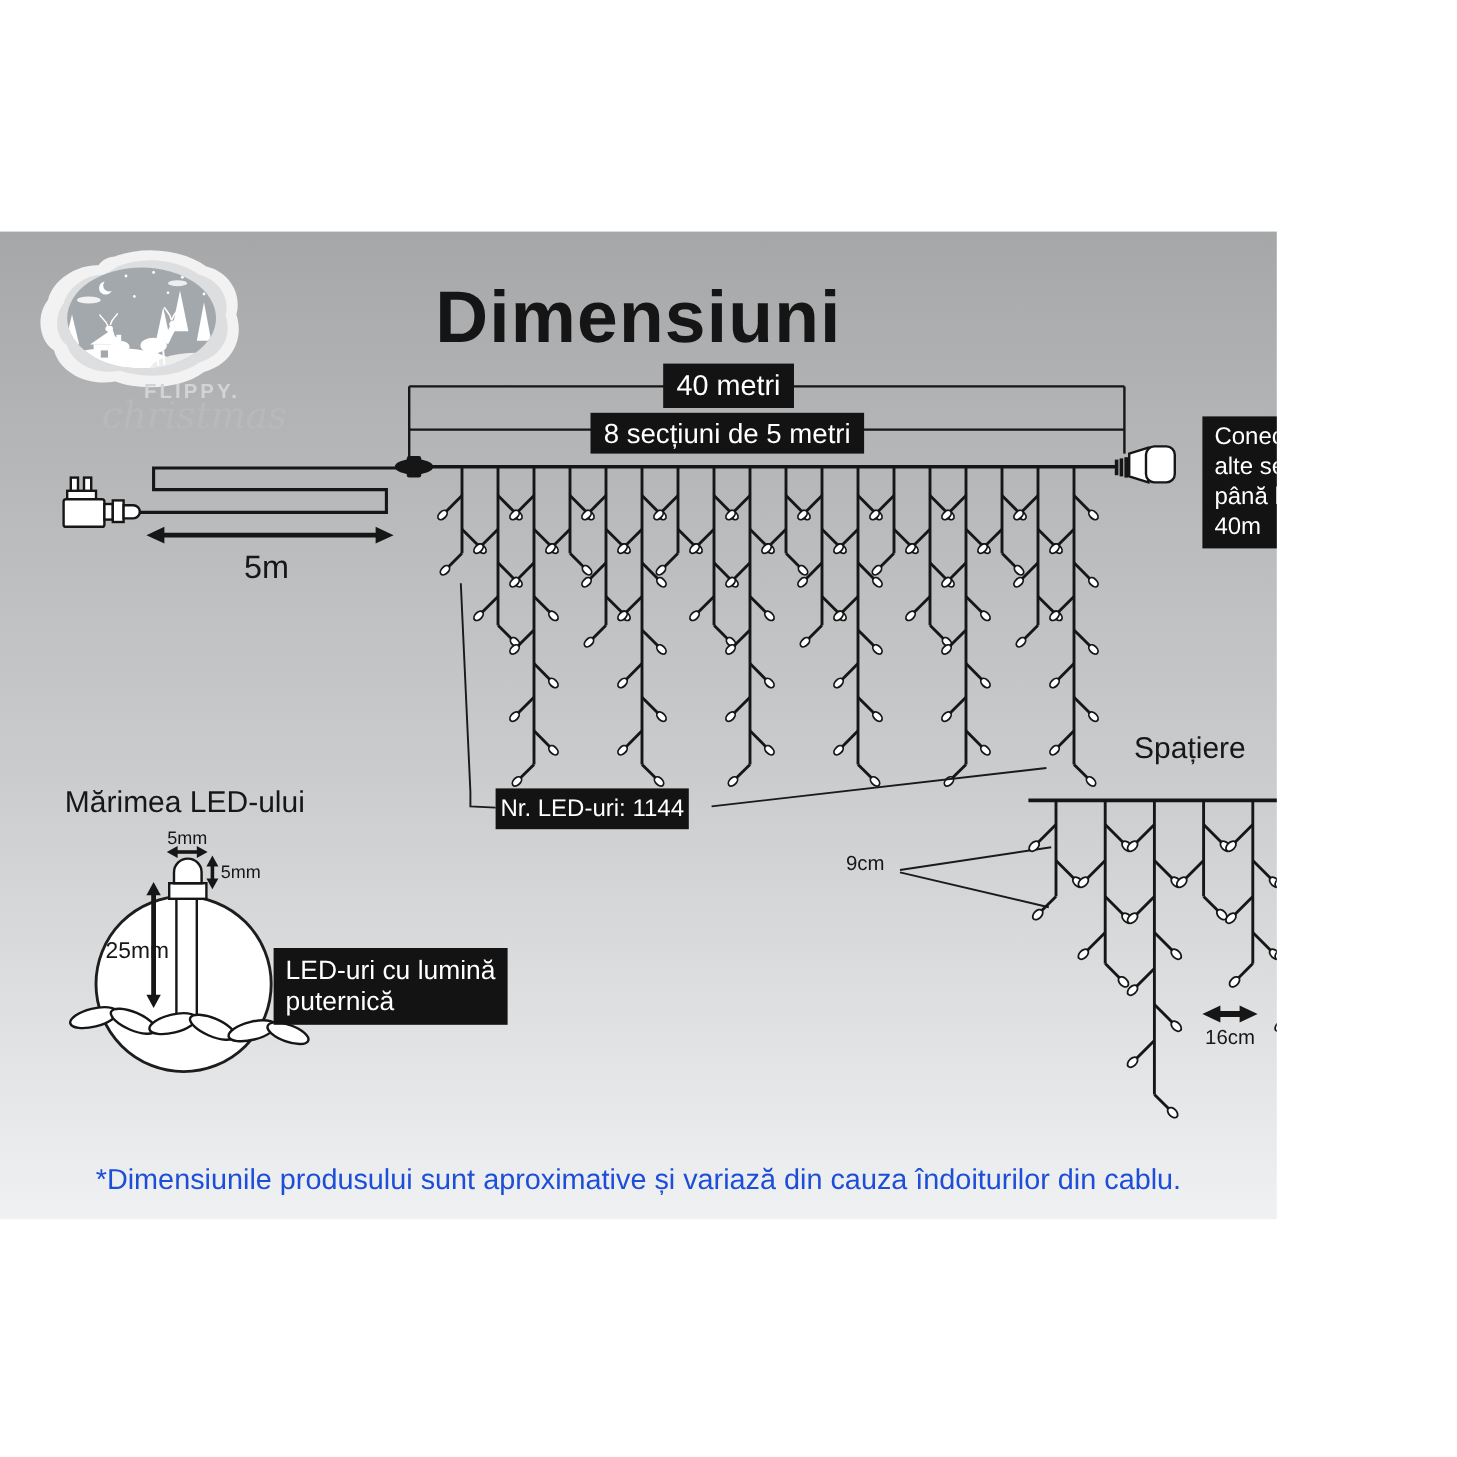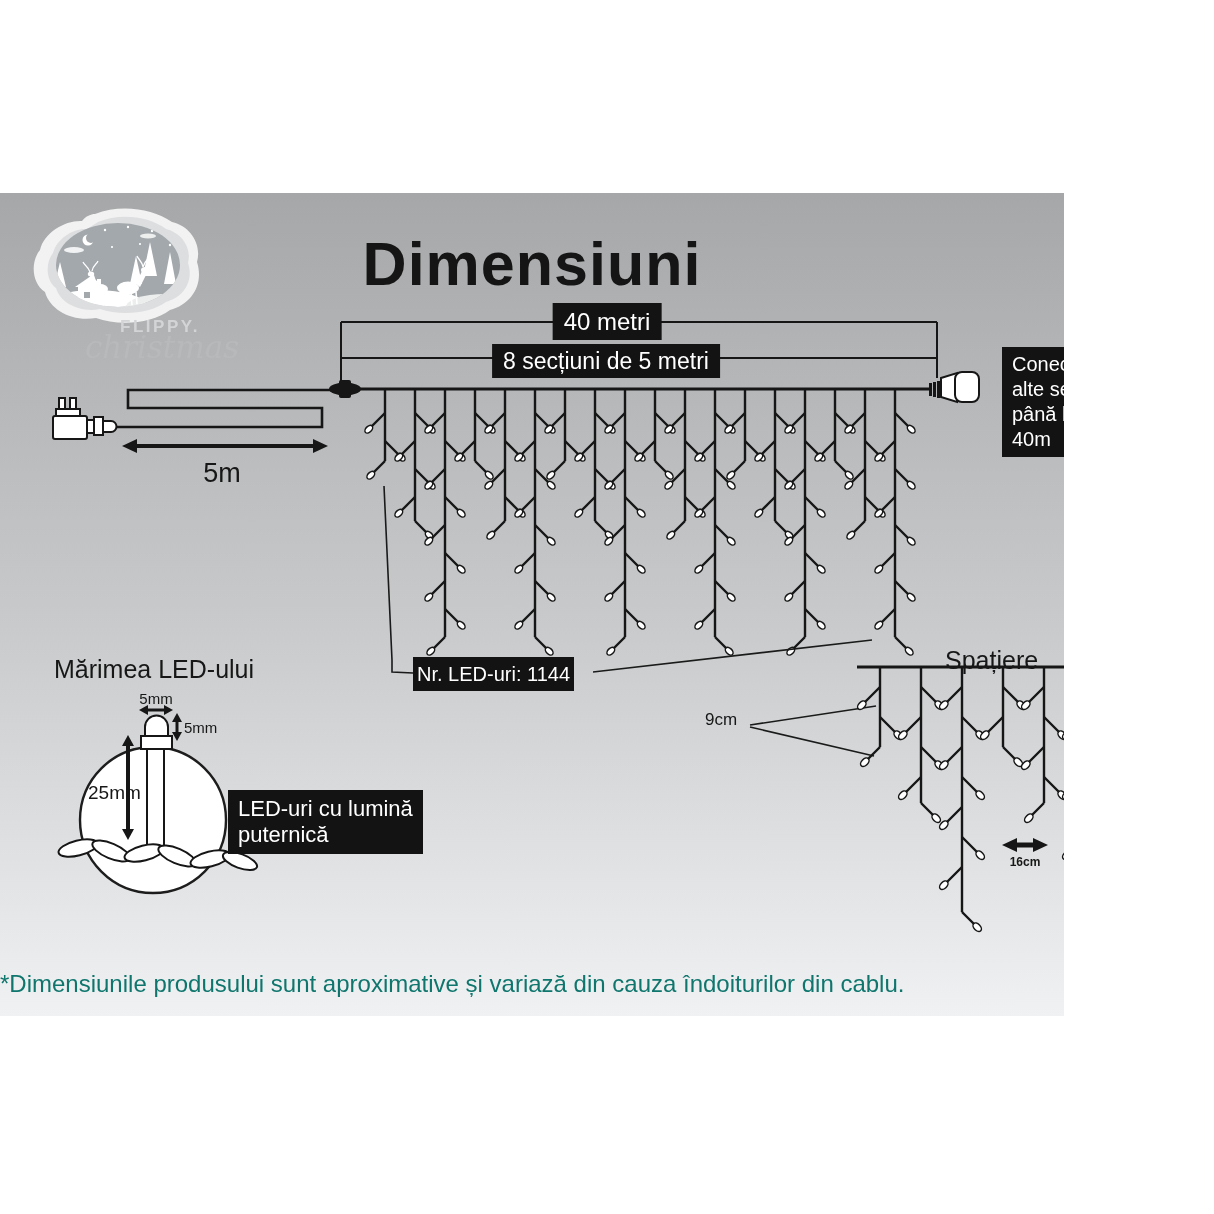--- a/index.html
+++ b/index.html
@@ -8,22 +8,22 @@
   .stage { position:relative; width:1064px; height:1214px; background:#fff; overflow:hidden; }
   .gray-band { position:absolute; left:0; top:193px; width:1214px; height:823px;
     background:linear-gradient(180deg, var(--band-top,#a6a7a8) 0%, var(--band-mid,#c9cbcc) 54%, var(--band-bottom,#f0f1f2) 100%); }
   #art { position:absolute; left:0; top:0; width:1214px; height:1214px; }
   .lbl { position:absolute; color:#171717; line-height:1.08; white-space:nowrap; }
   .center-x { transform:translateX(-50%); }
   .black-box { position:absolute; background:var(--label-bg,#131313); color:var(--label-text,#fff);
     white-space:pre-line; line-height:1.22; }
   .page-title { position:absolute; left:0; top:229px; width:100%; text-align:center;
     font-size:61px; font-weight:700; letter-spacing:1px; color:#151515; }
-  .footnote { position:absolute; left:0; top:970px; width:100%; text-align:left;
-    font-size:24px; color:#0f766e; }
+  .footnote { position:absolute; left:0; top:970px; width:100%; text-align:center;
+    font-size:24px; color:#1d4ed8; }
   .logo-brand { position:absolute; left:160px; top:317px; transform:translateX(-50%);
     font-size:17px; letter-spacing:2.5px; color:#d3d4d5; font-weight:700; }
   .logo-script { position:absolute; left:162px; top:329px; transform:translateX(-50%);
     font-family:"DejaVu Serif", serif; font-style:italic; font-size:31px; color:#b7b9bb; }
 </style>
 </head>
 <body>
 
 <div class="stage">
   <div class="gray-band"></div>
@@ -541,23 +541,23 @@
   <div class="black-box" style="left:606px; top:344px; transform:translateX(-50%); font-size:23px; padding:3px 11px;text-align:right;">8 secțiuni de 5 metri</div>
   <div class="black-box" style="left:1002px; top:347px; font-size:20px; line-height:25px; padding:5px 10px;">Conectează
 alte seturi
 până la 40m</div>
   <div class="black-box" style="left:413px; top:657px; font-size:20px; padding:5px 4px;">Nr. LED-uri: 1144</div>
   <div class="black-box" style="left:228px; top:790px; font-size:22px; line-height:26px; padding:6px 10px;">LED-uri cu lumină
 puternică</div>
 
   <div class="lbl center-x" style="left:222px; top:459px; font-size:27px;">5m</div>
 
-  <div class="lbl" style="left:945px; top:611px; font-size:25px;margin-top:36px;">Spațiere</div>
+  <div class="lbl" style="left:945px; top:611px; font-size:25px;">Spațiere</div>
   <div class="lbl" style="left:705px; top:711px; font-size:17px;">9cm</div>
-  <div class="lbl center-x" style="left:1025px; top:856px; font-size:12px;font-weight:bold;">16cm</div>
+  <div class="lbl center-x" style="left:1025px; top:856px; font-size:17px;">16cm</div>
   <div class="lbl" style="left:1139px; top:776px; font-size:17px;">0,7m</div>
 
   <div class="lbl" style="left:54px; top:656px; font-size:25px;">Mărimea LED-ului</div>
   <div class="lbl center-x" style="left:156px; top:691px; font-size:15px;">5mm</div>
   <div class="lbl" style="left:184px; top:720px; font-size:15px;">5mm</div>
   <div class="lbl" style="left:88px; top:783px; font-size:19px;">25mm</div>
 
   <div class="footnote">*Dimensiunile produsului sunt aproximative și variază din cauza îndoiturilor din cablu.</div>
 </div>
 

